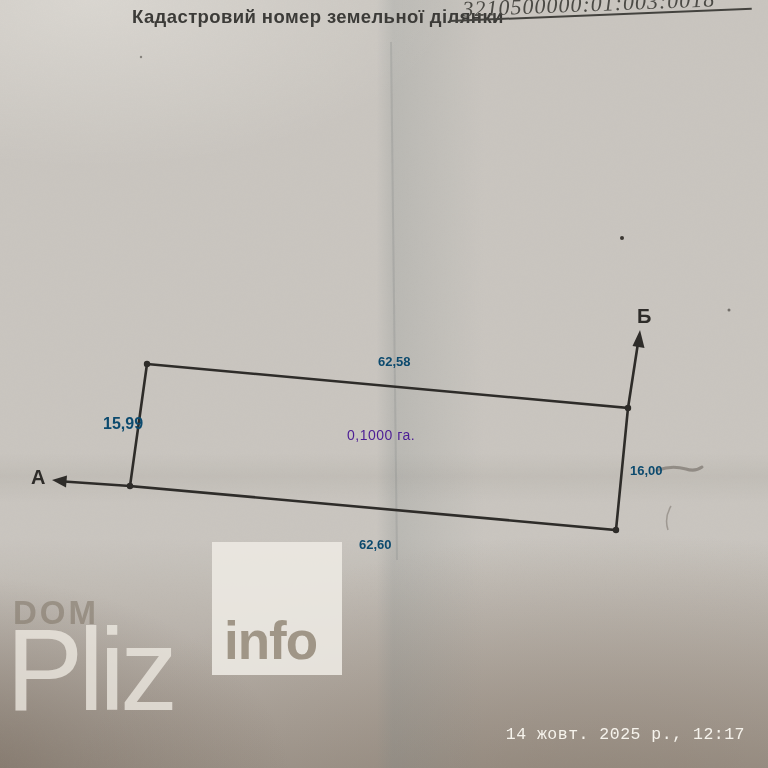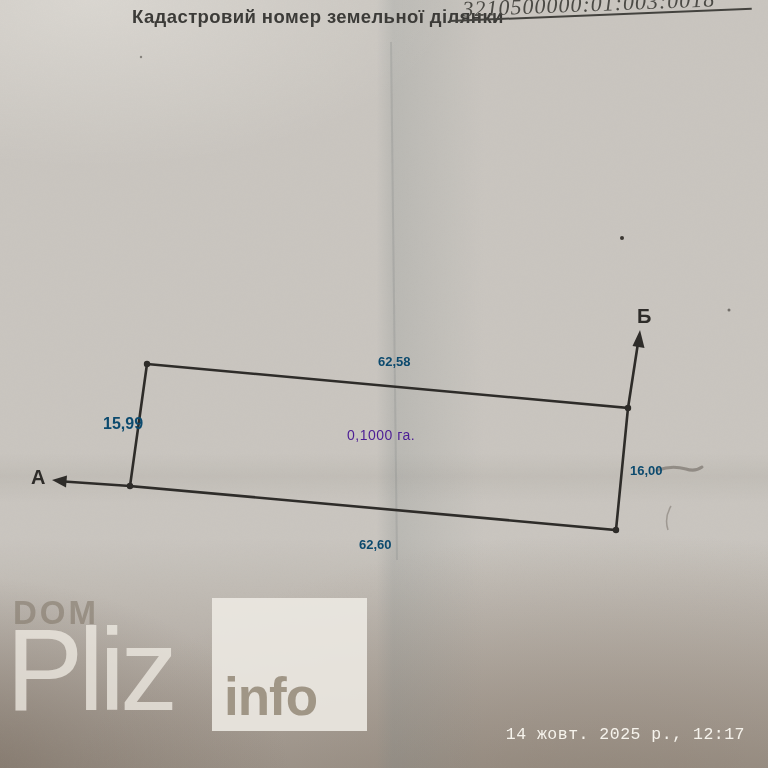--- a/index.html
+++ b/index.html
@@ -33,21 +33,21 @@
   }
   
   .dim{font-size:13px;font-weight:600;color:#0c4a6e;white-space:nowrap;}
   .pt{font-size:20px;font-weight:600;color:#2e2c29;}
   .area{font-size:14px;color:#4c1d95;letter-spacing:0.5px;white-space:nowrap;}
   
   .wm-top{left:13px;top:594px;font-size:33px;font-weight:bold;letter-spacing:3px;
     color:var(--wm-dark,rgba(128,116,102,0.55));}
   .wm-main{left:6px;top:612px;font-size:116px;font-weight:normal;letter-spacing:-5px;
     line-height:1;color:var(--wm-light,rgba(240,236,228,0.75));}
-  .wm-badge{left:212px;top:598px;width:155px;height:133px;
+  .wm-badge{left:212px;top:542px;width:130px;height:133px;
     background:var(--badge-bg,rgba(236,233,226,0.90));text-align:center;}
   .wm-badge-text{position:absolute;left:12px;bottom:4px;font-size:53px;font-weight:bold;
     color:var(--badge-text,rgba(156,145,130,0.95));letter-spacing:-1px;}
   
   .timestamp{right:23px;top:725px;font-size:16.5px;color:var(--ts,#f6f3ec);
     letter-spacing:0.5px;white-space:nowrap;font-family:Liberation Mono, monospace;}
   svg.overlay{position:absolute;left:0;top:0;}
   .grain{position:absolute;left:0;top:0;width:768px;height:768px;opacity:0.45;pointer-events:none;}
 </style>
 </head>

